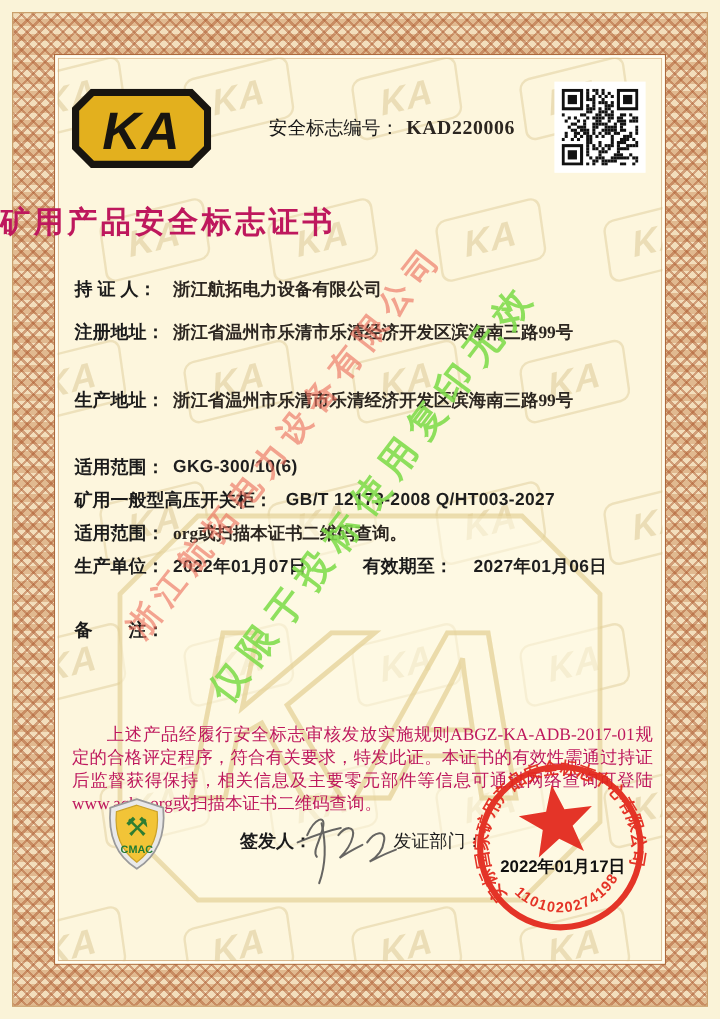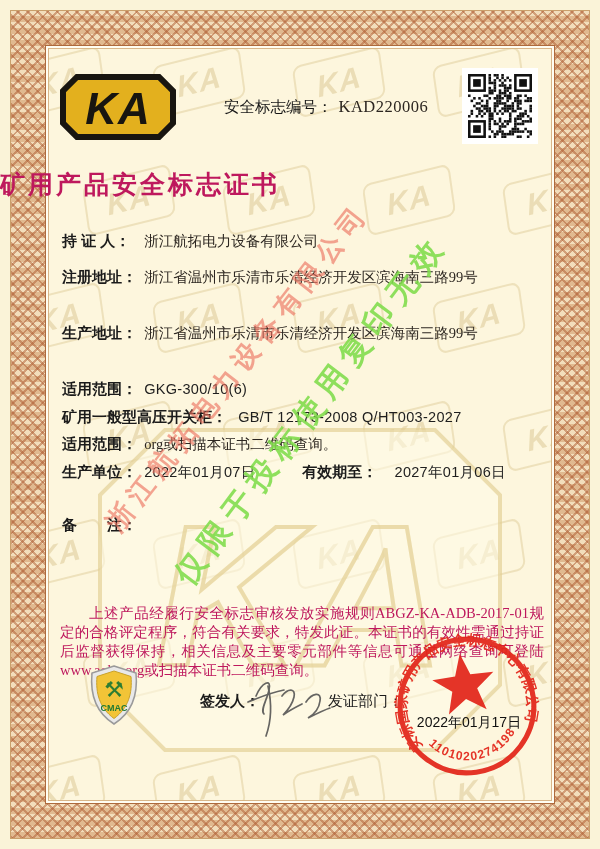--- a/index.html
+++ b/index.html
@@ -37,40 +37,40 @@
 
   .cert-title{left:0;top:168px;width:600px;text-align:left;
       font-family:"Liberation Serif",serif;font-weight:bold;font-size:25px;
       letter-spacing:3px;color:#be185d;}
 
   
   .row{position:absolute;left:62px;width:486px;font-size:15px;white-space:nowrap;}
   .lbl{display:inline-block;width:78px;font-weight:bold;color:#1b1b1b;
        font-family:"Liberation Sans",sans-serif;vertical-align:top;}
   .lbl.wide{width:172px;}
-  .val{display:inline-block;font-family:"Liberation Serif",serif;font-weight:normal;
+  .val{display:inline-block;font-family:"Liberation Serif",serif;font-weight:bold;
        color:#2c2620;font-size:14.5px;}
   .val.mono{font-family:"Liberation Sans",sans-serif;color:#1e1e1e;font-size:14.5px;
             letter-spacing:.3px;}
 
   .dates .lbl2{display:inline-block;width:88px;font-weight:bold;color:#1b1b1b;}
   .para{left:60px;top:568px;width:484px;font-family:"Liberation Serif",serif;
         font-weight:normal;font-size:14.5px;line-height:19px;color:#be185d;
         text-indent:2em;text-align:justify;margin-top:36px;}
 
   
   .signer{left:200px;top:692px;font-weight:bold;font-size:15px;color:#1b1b1b;}
   .dept{left:328px;top:692px;font-weight:normal;font-size:15px;color:#1b1b1b;}
   .sig-svg{left:238px;top:662px;}
 
   
   .stamp{left:386px;top:625px;width:162px;height:162px;opacity:.93;}
   .stamp svg{transform:rotate(-8deg);}
   .stamp-date{left:404px;top:714px;width:130px;text-align:center;
-      font-weight:normal;font-size:14px;color:#101010;z-index:6;}
+      font-weight:bold;font-size:14px;color:#101010;z-index:6;}
 
   
   .wm{position:absolute;transform-origin:left center;white-space:nowrap;
       font-family:"Liberation Serif",serif;font-weight:bold;pointer-events:none;}
   .wm-red{left:112px;top:510px;transform:rotate(-52deg);font-size:27px;
       letter-spacing:7px;color:rgba(236,110,92,.62);}
   .wm-green{left:182px;top:560px;transform:rotate(-53deg);font-size:31px;
       letter-spacing:8px;color:rgba(126,220,74,.88);}
 
   .z1{z-index:1}.z2{z-index:2}.z3{z-index:3}.z4{z-index:4}.z5{z-index:5}

